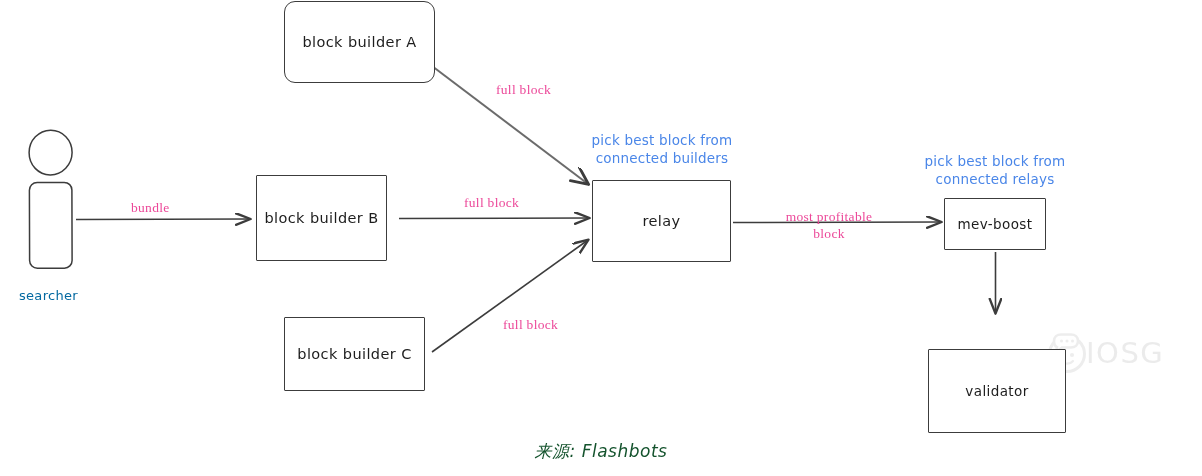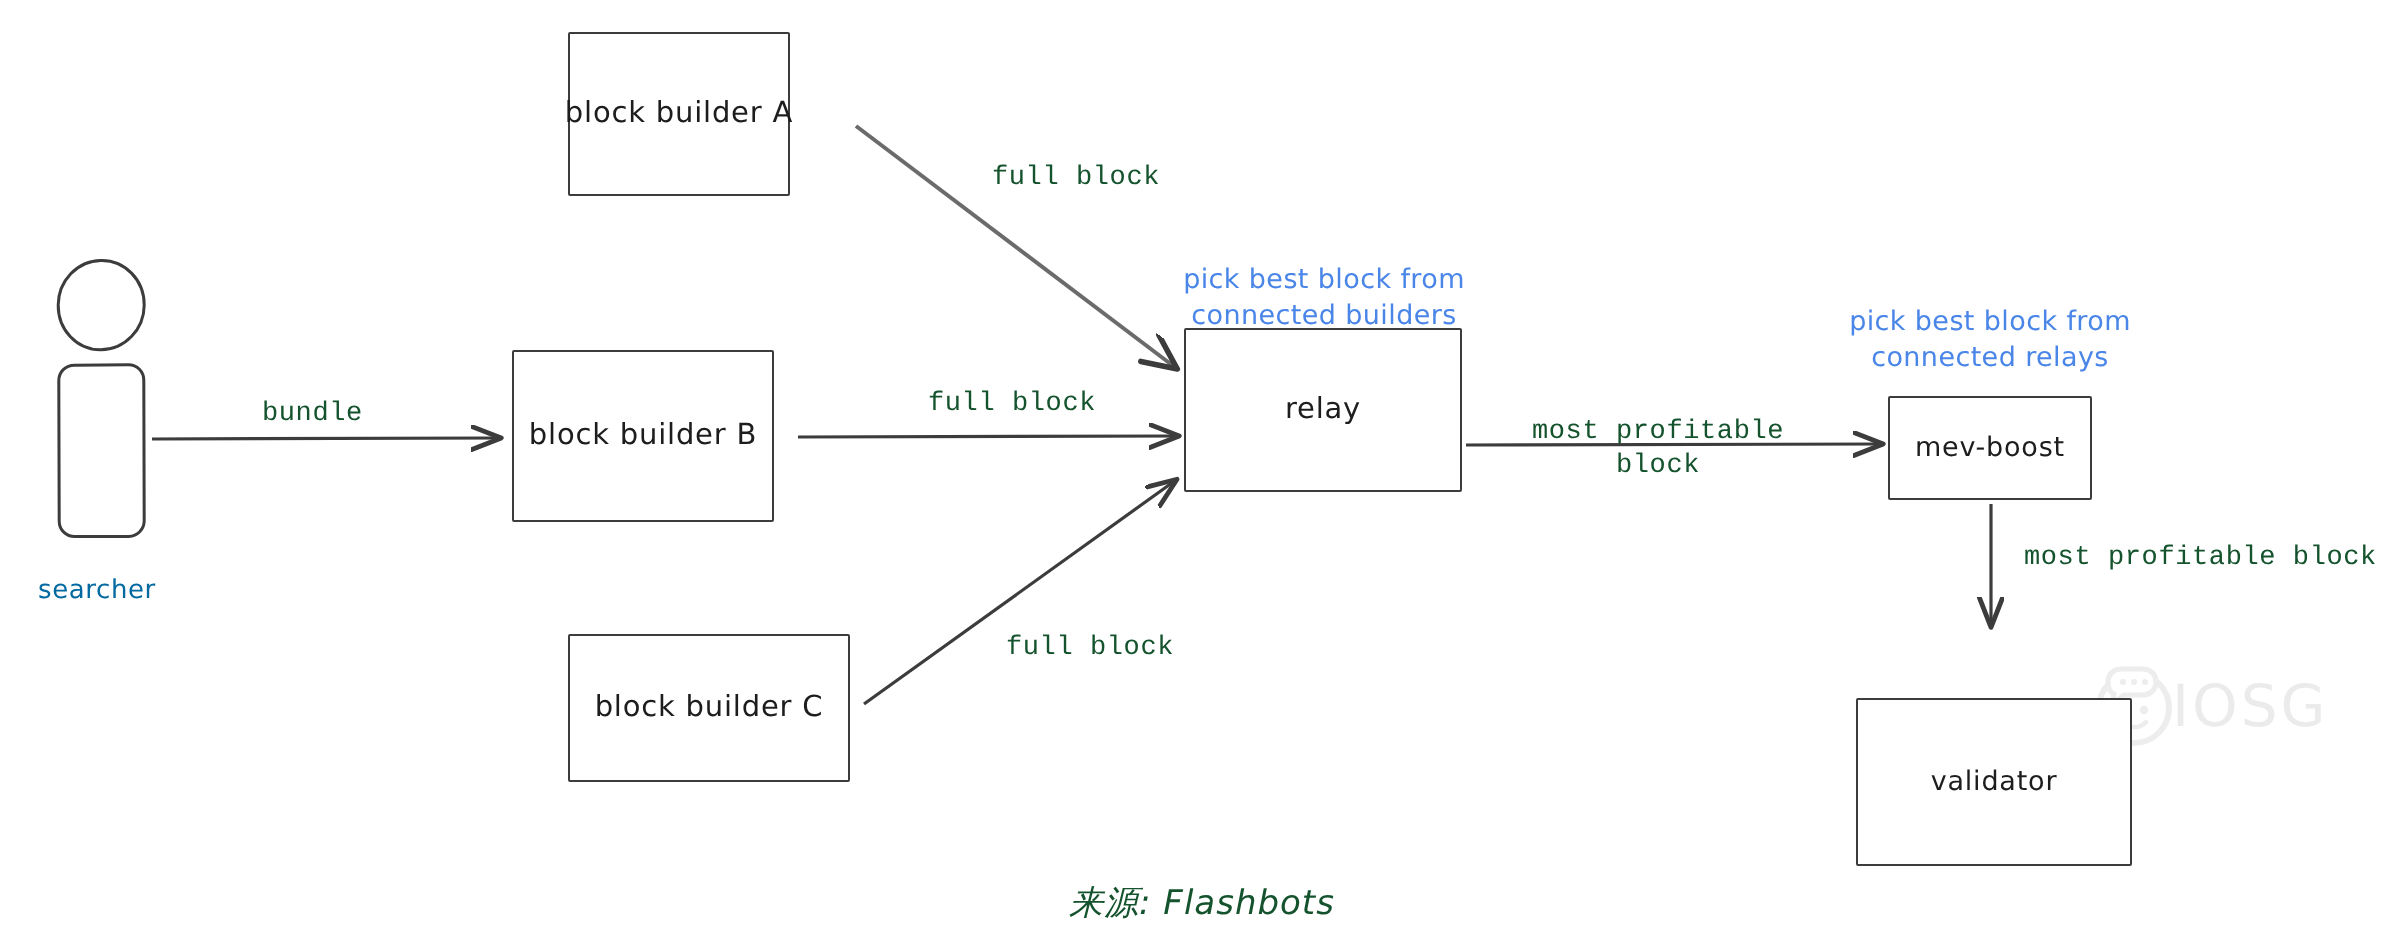--- a/index.html
+++ b/index.html
@@ -35,23 +35,23 @@
   }
   .node-label {
     font-family: "DejaVu Sans", sans-serif;
     font-size: 14.5px;
     color: #1d1d1d;
     letter-spacing: 0.4px;
     white-space: nowrap;
   }
   .edge-label {
     position: absolute;
-    font-family: Liberation Mono, monospace;
+    font-family: Liberation Serif, serif;
     font-size: 13.5px;
-    color: #14532d;
+    color: #ec4899;
     letter-spacing: 0.3px;
     line-height: 17px;
     white-space: nowrap;
     text-align: center;
   }
   .note-label {
     position: absolute;
     font-family: "DejaVu Sans", sans-serif;
     font-size: 13.5px;
     color: #4a86e8;
@@ -137,33 +137,33 @@
                C38,12 35,14.5 31,14.5 L22,14.5 L16,19 L17,14.2 C15,13.2 14,10.8 14,8 Z" fill="#ffffff" stroke="#c9c9c9" stroke-width="2.6"></path>
       <circle cx="21.5" cy="8" r="1.5" fill="#c9c9c9"></circle>
       <circle cx="27" cy="8" r="1.5" fill="#c9c9c9"></circle>
       <circle cx="32.5" cy="8" r="1.5" fill="#c9c9c9"></circle>
       <circle cx="22" cy="22" r="2.1" fill="#c9c9c9"></circle>
       <circle cx="32" cy="22" r="2.1" fill="#c9c9c9"></circle>
       <path d="M21,28 C24,31.5 30,31.5 33,28" fill="none" stroke="#c9c9c9" stroke-width="2.2" stroke-linecap="round"></path>
     </g>
   </svg>
 
-  <div class="node-box" style="left:284px; top:16px; width:111px; height:82px;">
+  <div class="node-box" style="left:284px; top:1px; width:151px; height:82px;border-radius:11px;">
     <span class="node-label">block builder A</span>
   </div>
 
   <div class="node-box" style="left:256px; top:175px; width:131px; height:86px;">
     <span class="node-label">block builder B</span>
   </div>
 
   <div class="node-box" style="left:284px; top:317px; width:141px; height:74px;">
     <span class="node-label">block builder C</span>
   </div>
 
-  <div class="node-box" style="left:592px; top:164px; width:139px; height:82px;">
+  <div class="node-box" style="left:592px; top:180px; width:139px; height:82px;">
     <span class="node-label">relay</span>
   </div>
 
   <div class="node-box" style="left:944px; top:198px; width:102px; height:52px;">
     <span class="node-label" style="font-size:13.5px;">mev-boost</span>
   </div>
 
   <div class="node-box" style="left:928px; top:317px; width:138px; height:84px;margin-top:32px;">
     <span class="node-label" style="font-size:13.5px;">validator</span>
   </div>
@@ -176,21 +176,20 @@
 
   <div class="edge-label" style="left:464px; top:194px;">full block</div>
 
   <div class="edge-label" style="left:503px; top:316px;">full block</div>
 
   <div class="edge-label" style="left:766px; top:180px; width:126px;margin-top:28px;">
     <span>most profitable</span><br>
     <span>block</span>
   </div>
 
-  <div class="edge-label" style="left:1012px; top:271px;">most profitable block</div>
 
 
   <div class="note-label" style="left:578px; top:131px; width:168px;">
     <span>pick best block from</span><br>
     <span>connected builders</span>
   </div>
 
   <div class="note-label" style="left:911px; top:152px; width:168px;">
     <span>pick best block from</span><br>
     <span>connected relays</span>

